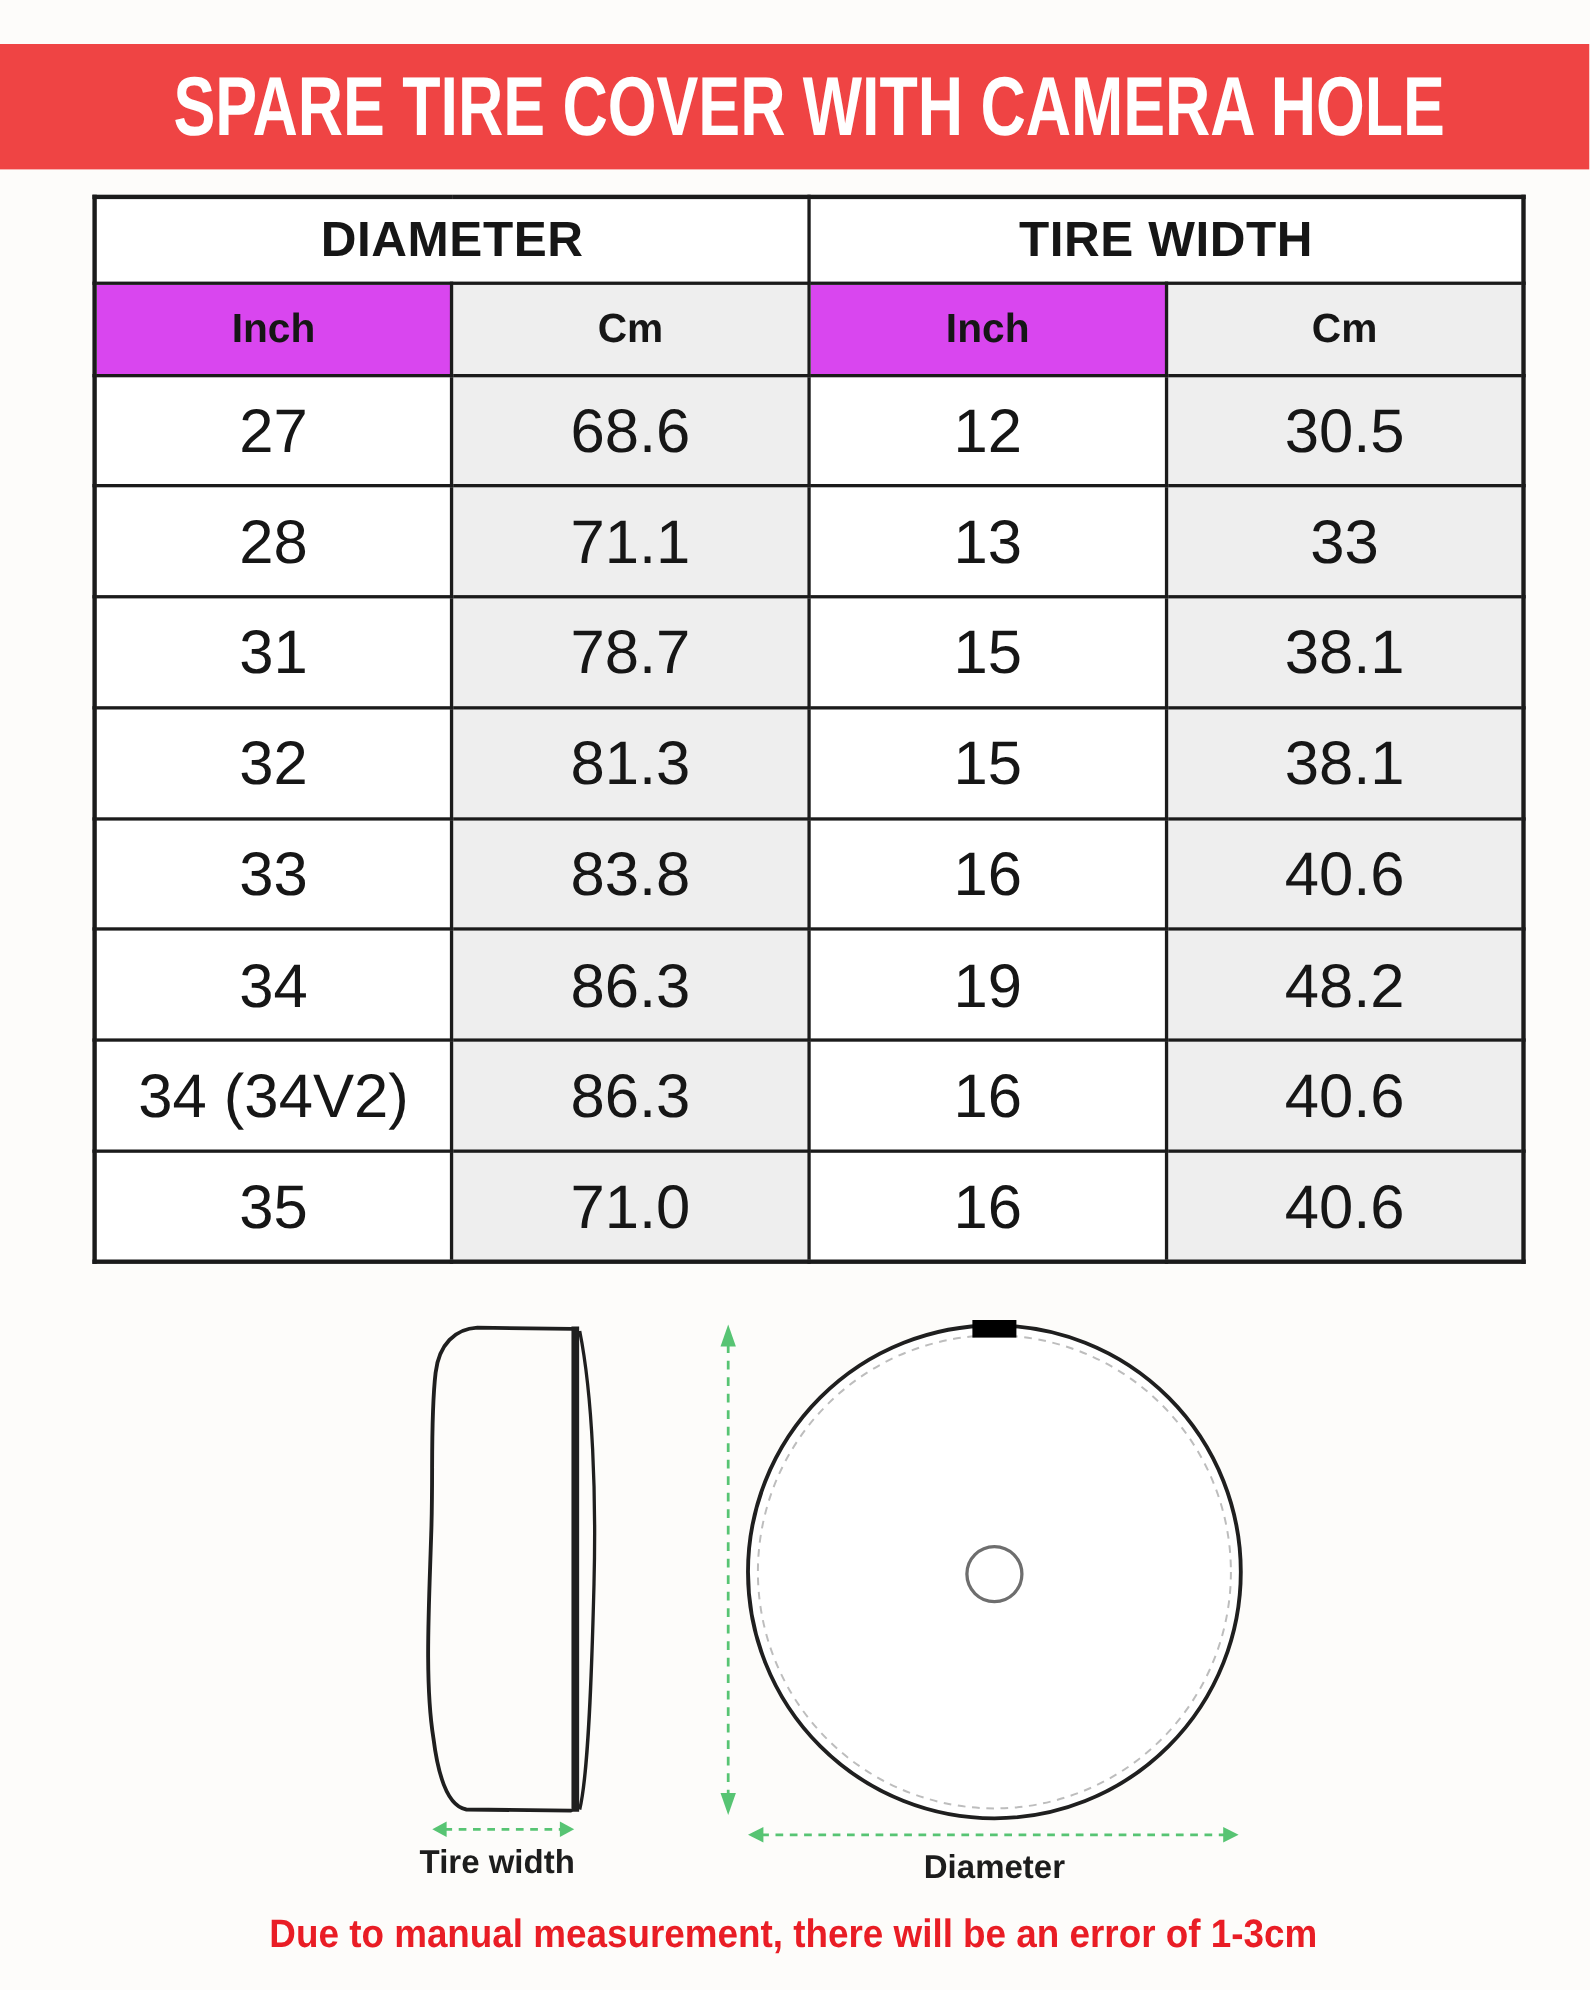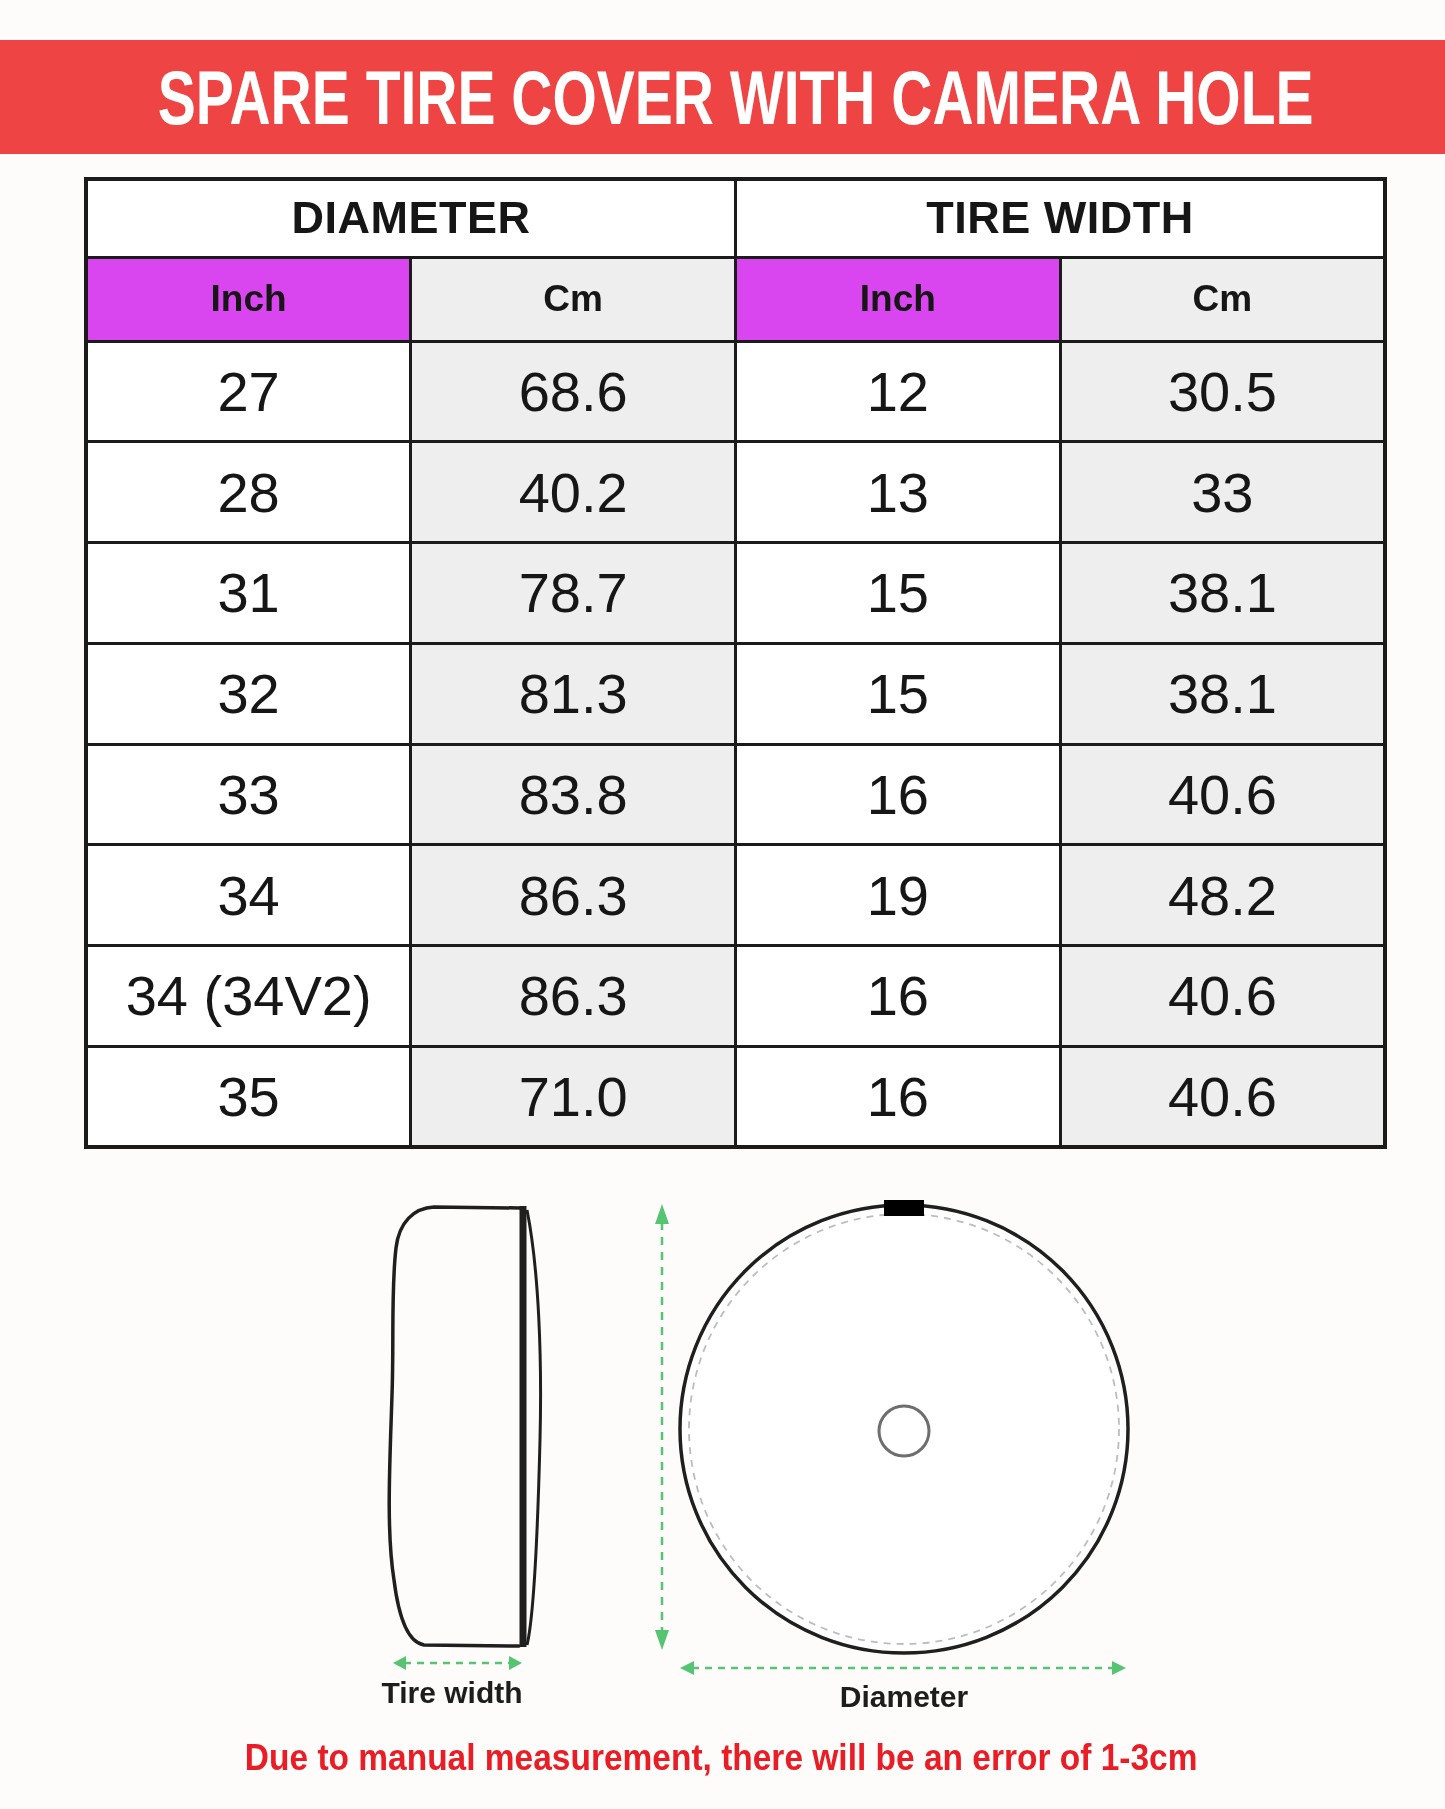--- a/index.html
+++ b/index.html
@@ -73,21 +73,21 @@
   </thead>
   <tbody>
     <tr class="data-row">
       <td>27</td>
       <td>68.6</td>
       <td>12</td>
       <td>30.5</td>
     </tr>
     <tr class="data-row">
       <td>28</td>
-      <td>40.2</td>
+      <td>71.1</td>
       <td>13</td>
       <td>33</td>
     </tr>
     <tr class="data-row">
       <td>31</td>
       <td>78.7</td>
       <td>15</td>
       <td>38.1</td>
     </tr>
     <tr class="data-row">

